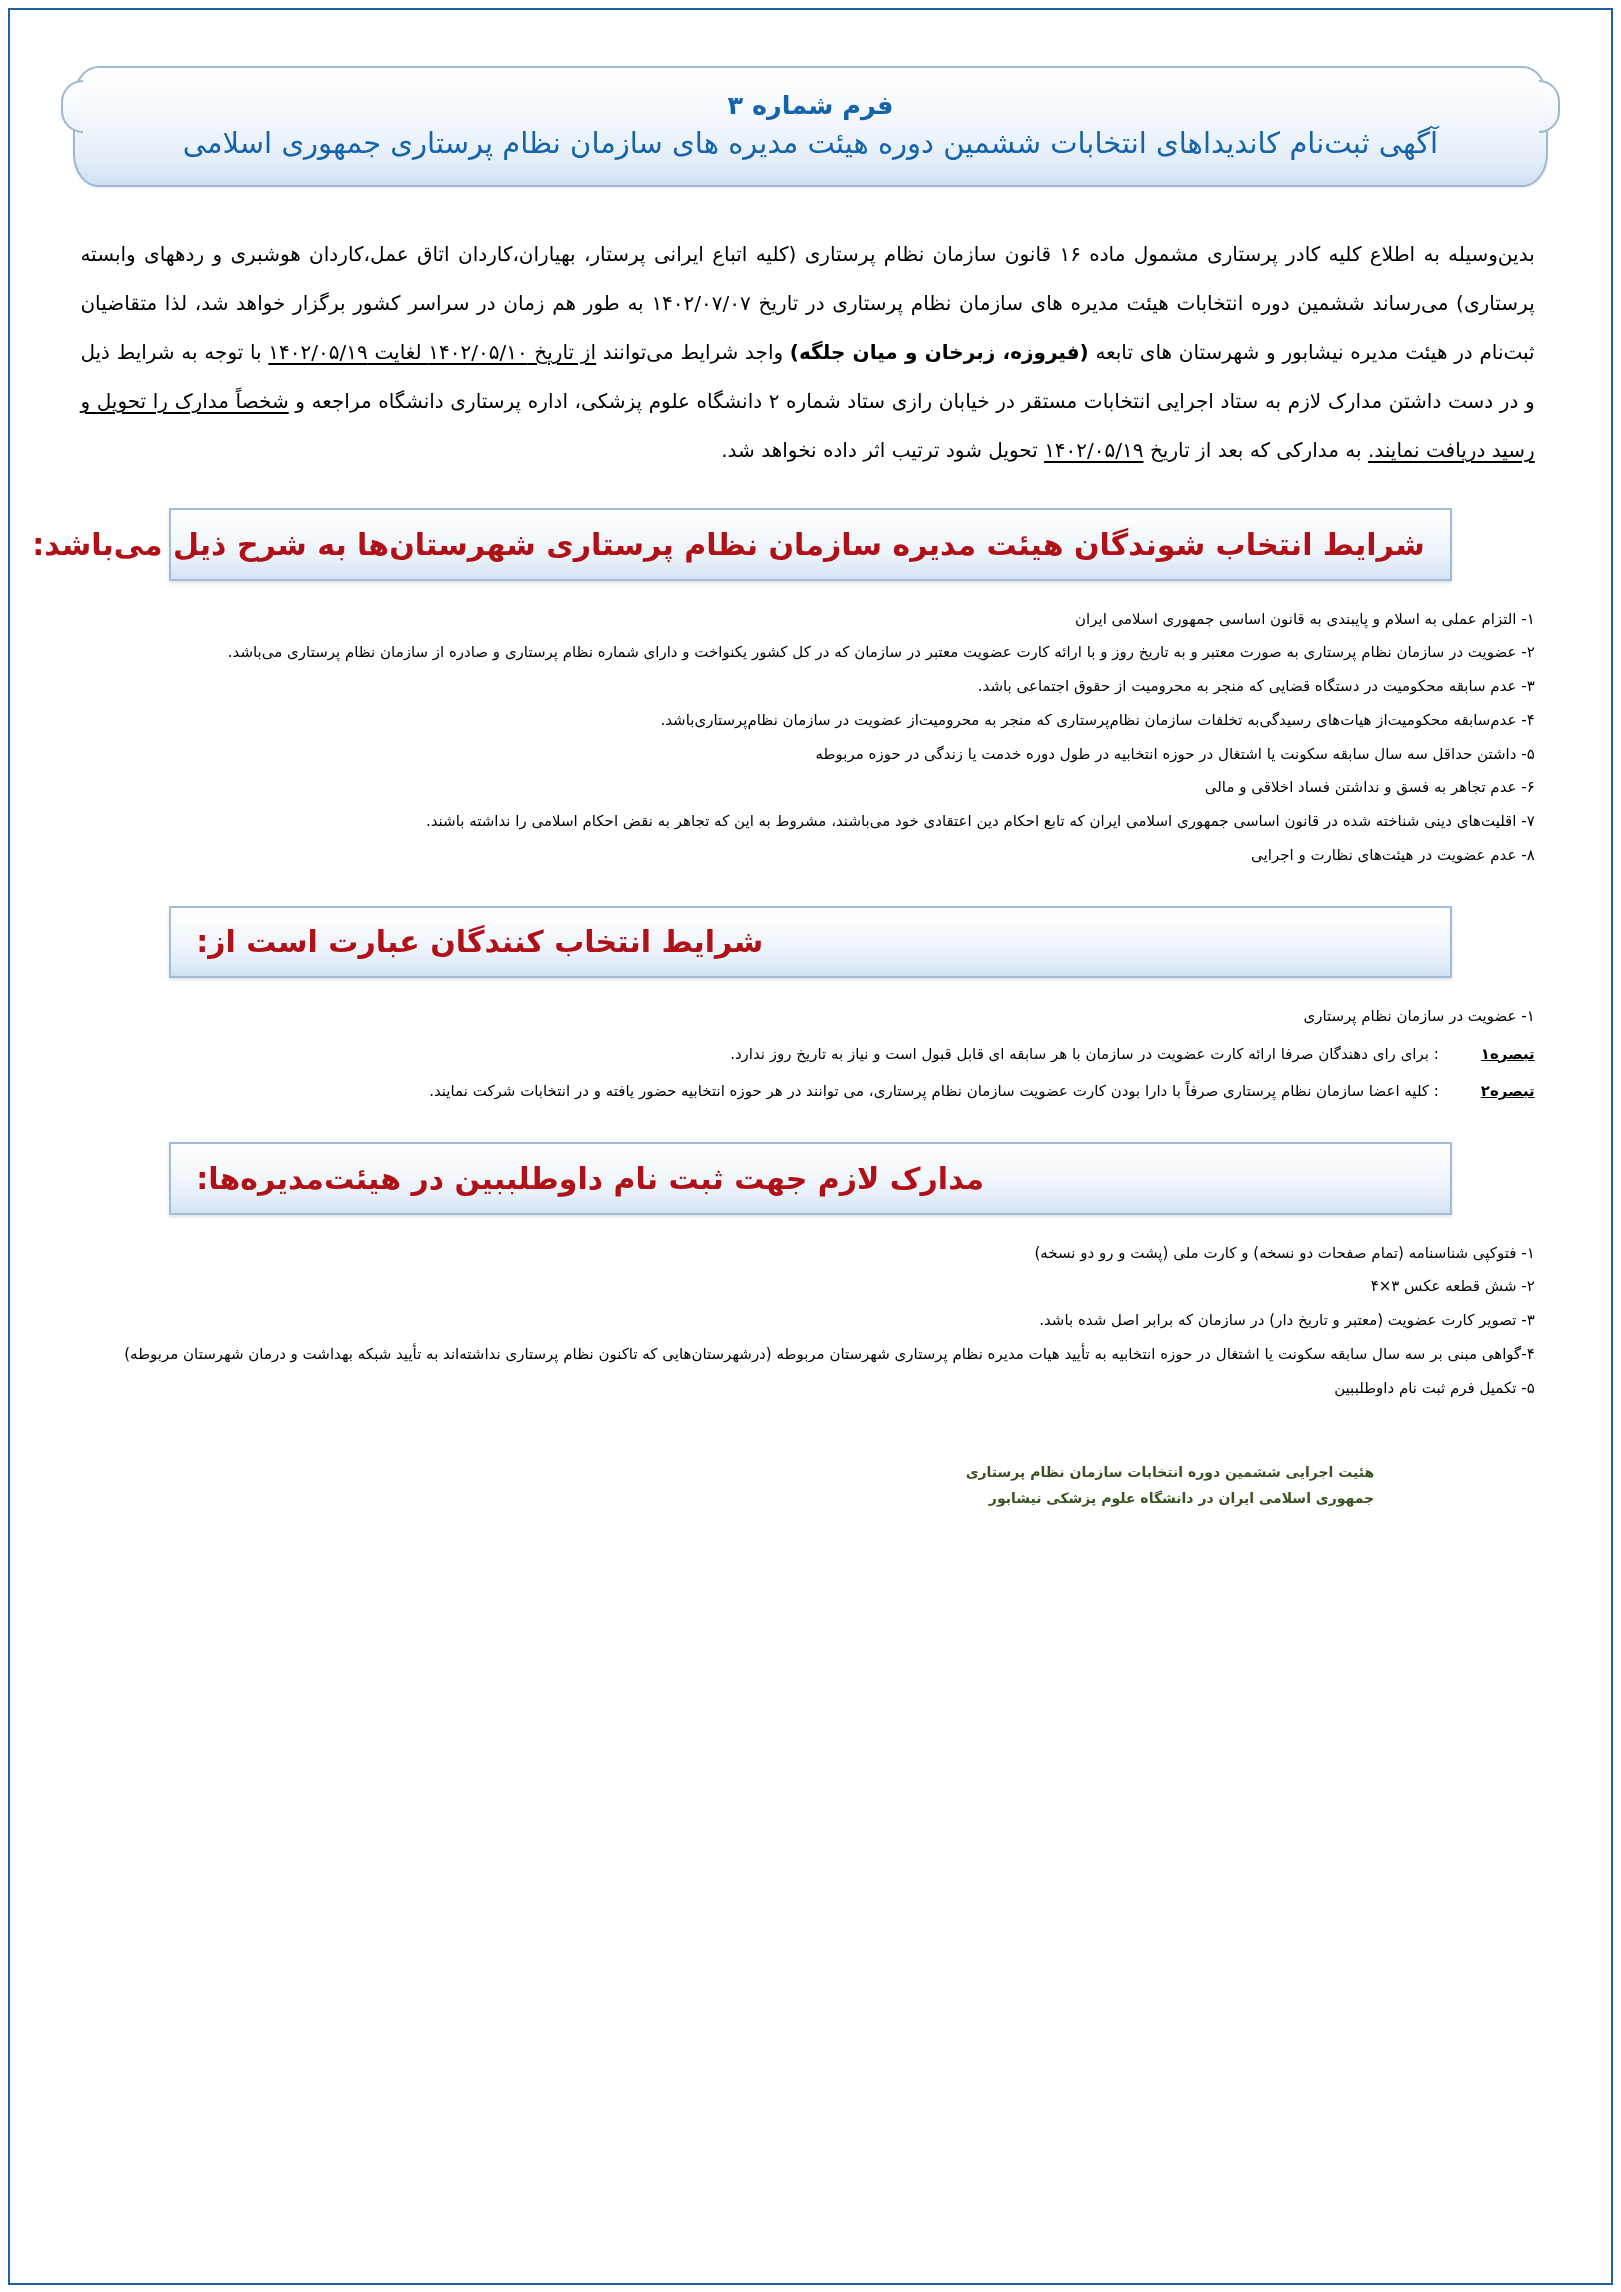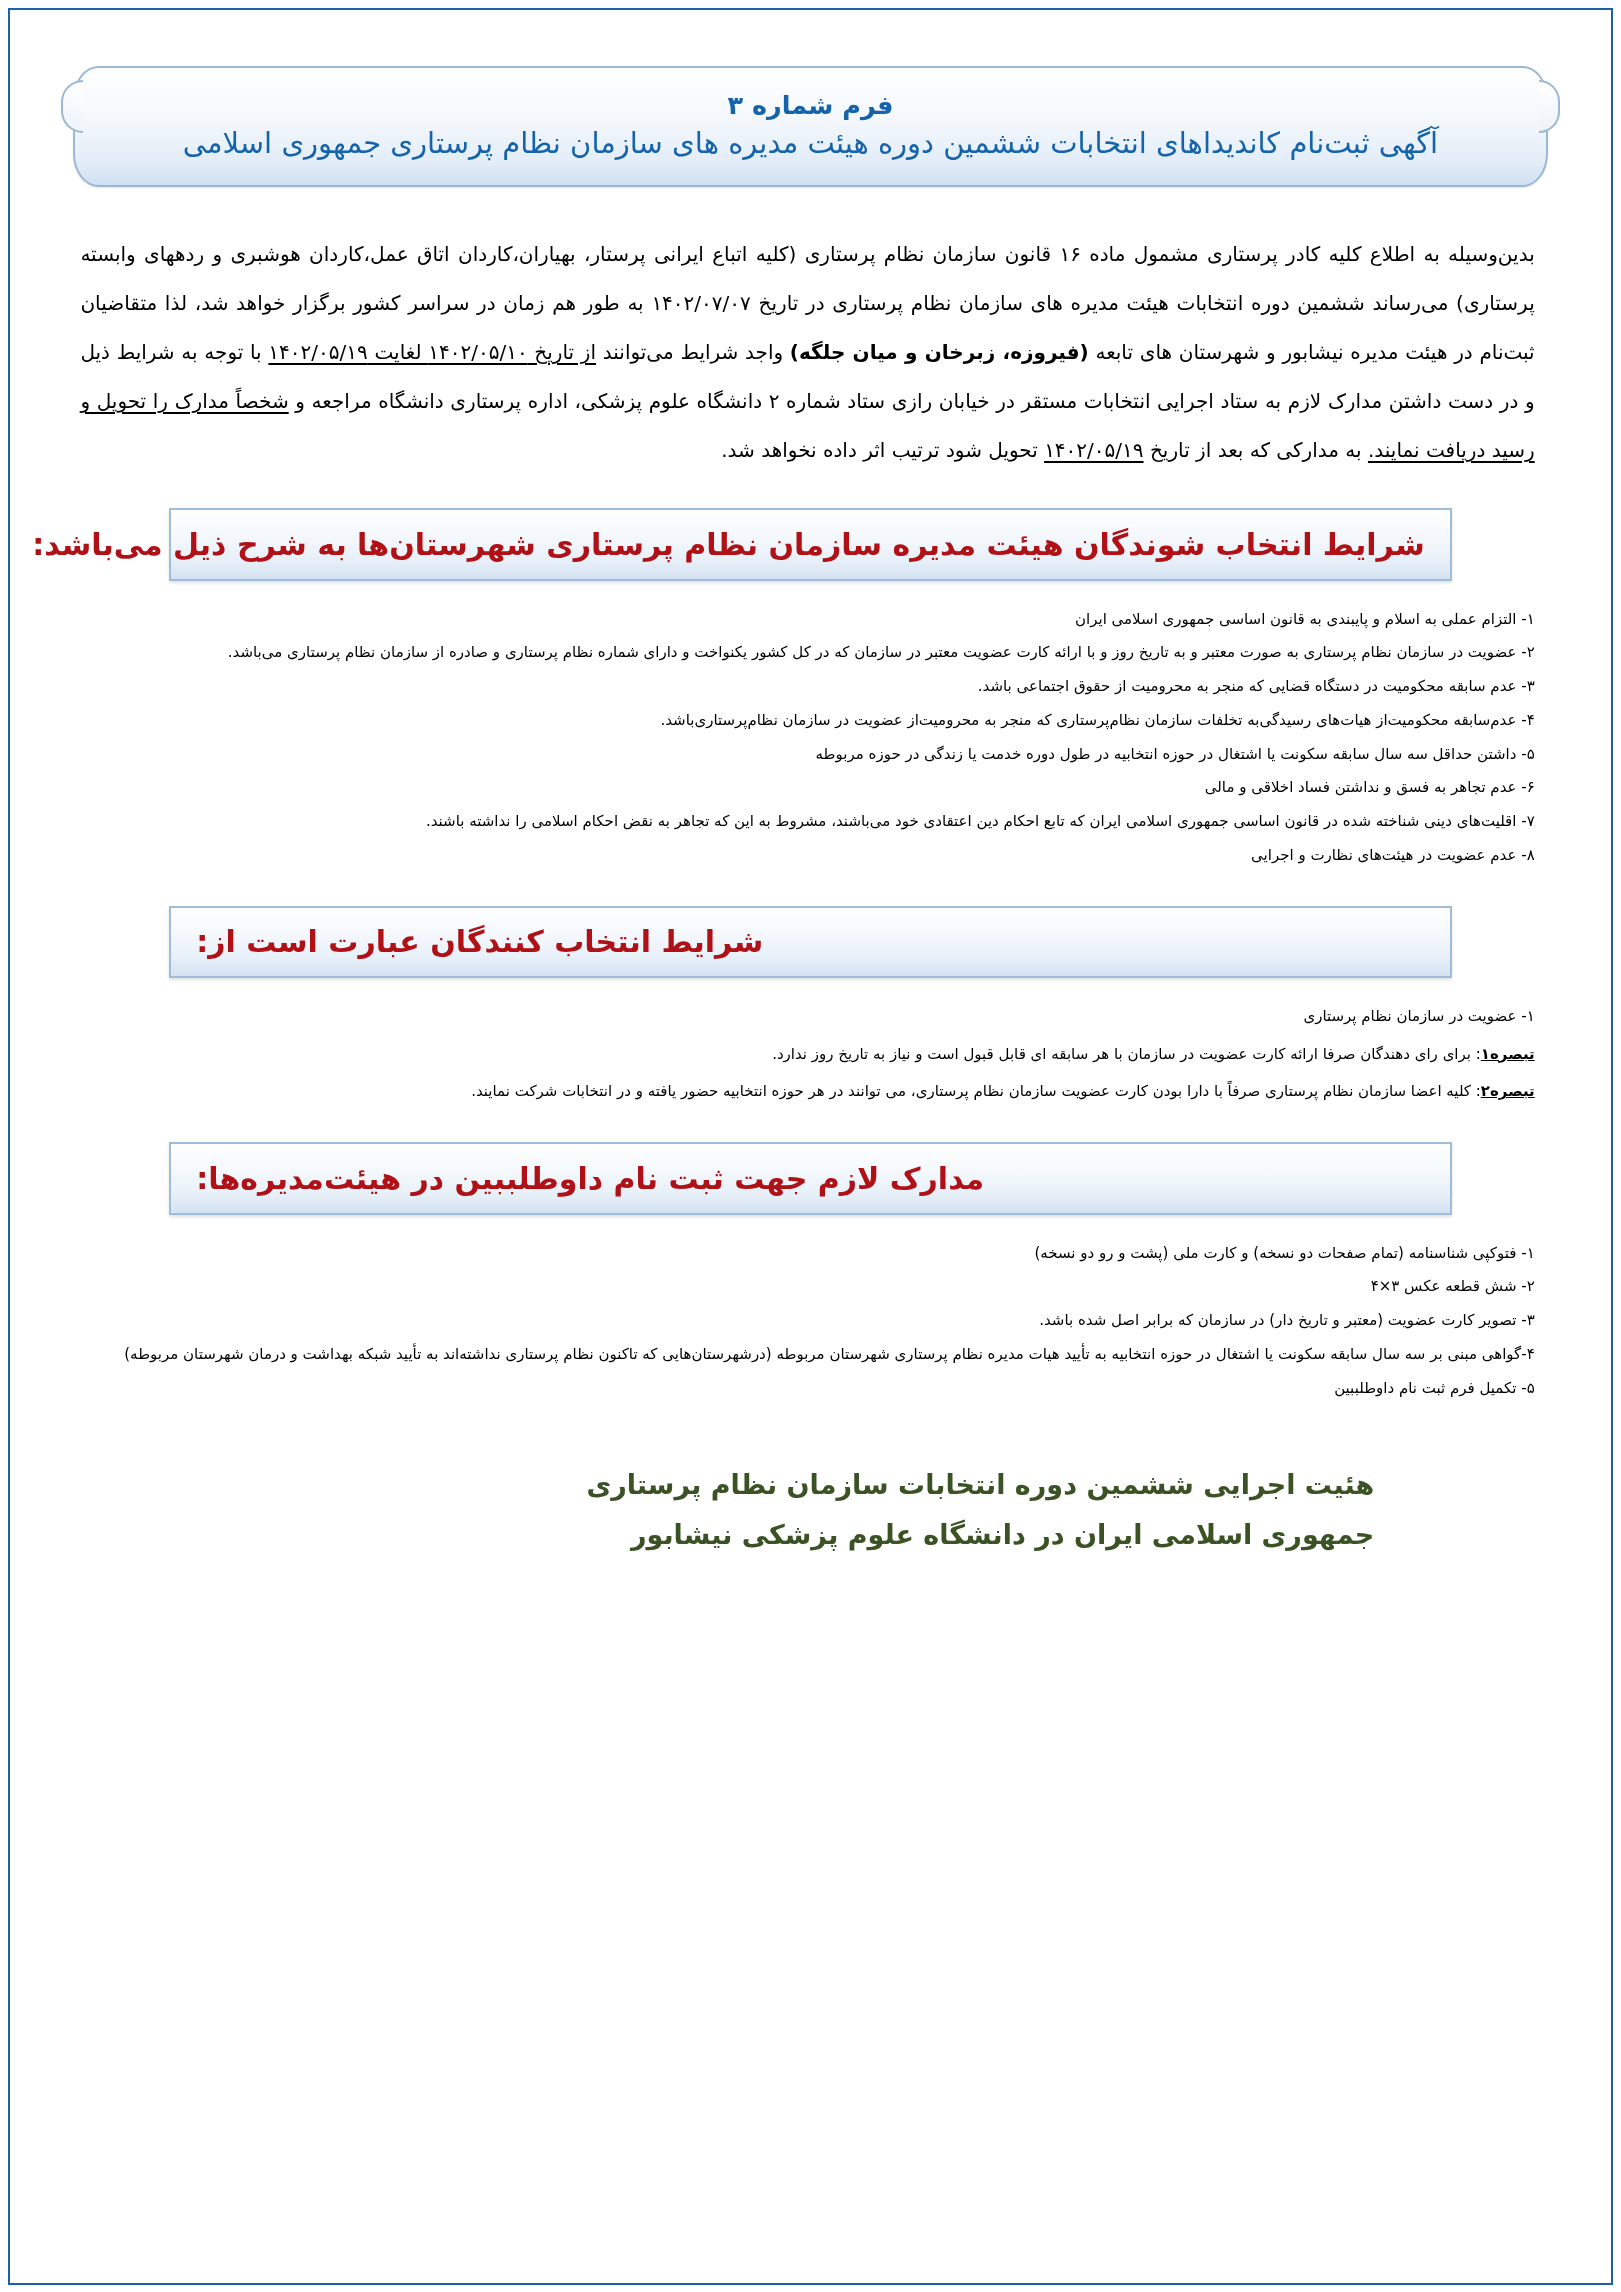--- a/index.html
+++ b/index.html
@@ -117,31 +117,31 @@
     font-size: 15px;
     line-height: 2.25;
     color: #000;
     text-align: justify;
   }
   .list-block .li {
     text-align: justify;
     margin: 0;
   }
   .note-line { margin-top: 3.9px; }
-  .note-label { text-decoration: underline; font-weight: bold; }
+  .note-label { text-decoration: underline; font-weight: bold; margin-left: 42px; }
 
   
   .li-single { text-align: center; }
 
   
   .signature {
     margin: 55px 0 0 0;
     padding-right: 186px;
     color: #3a5224;
-    font-size: 27px;
+    font-size: 14px;
     font-weight: bold;
     line-height: 1.85;
     text-align: right;
     direction: rtl;
   }
   .signature div { white-space: nowrap; }
 </style>
 </head>
 <body>
 

